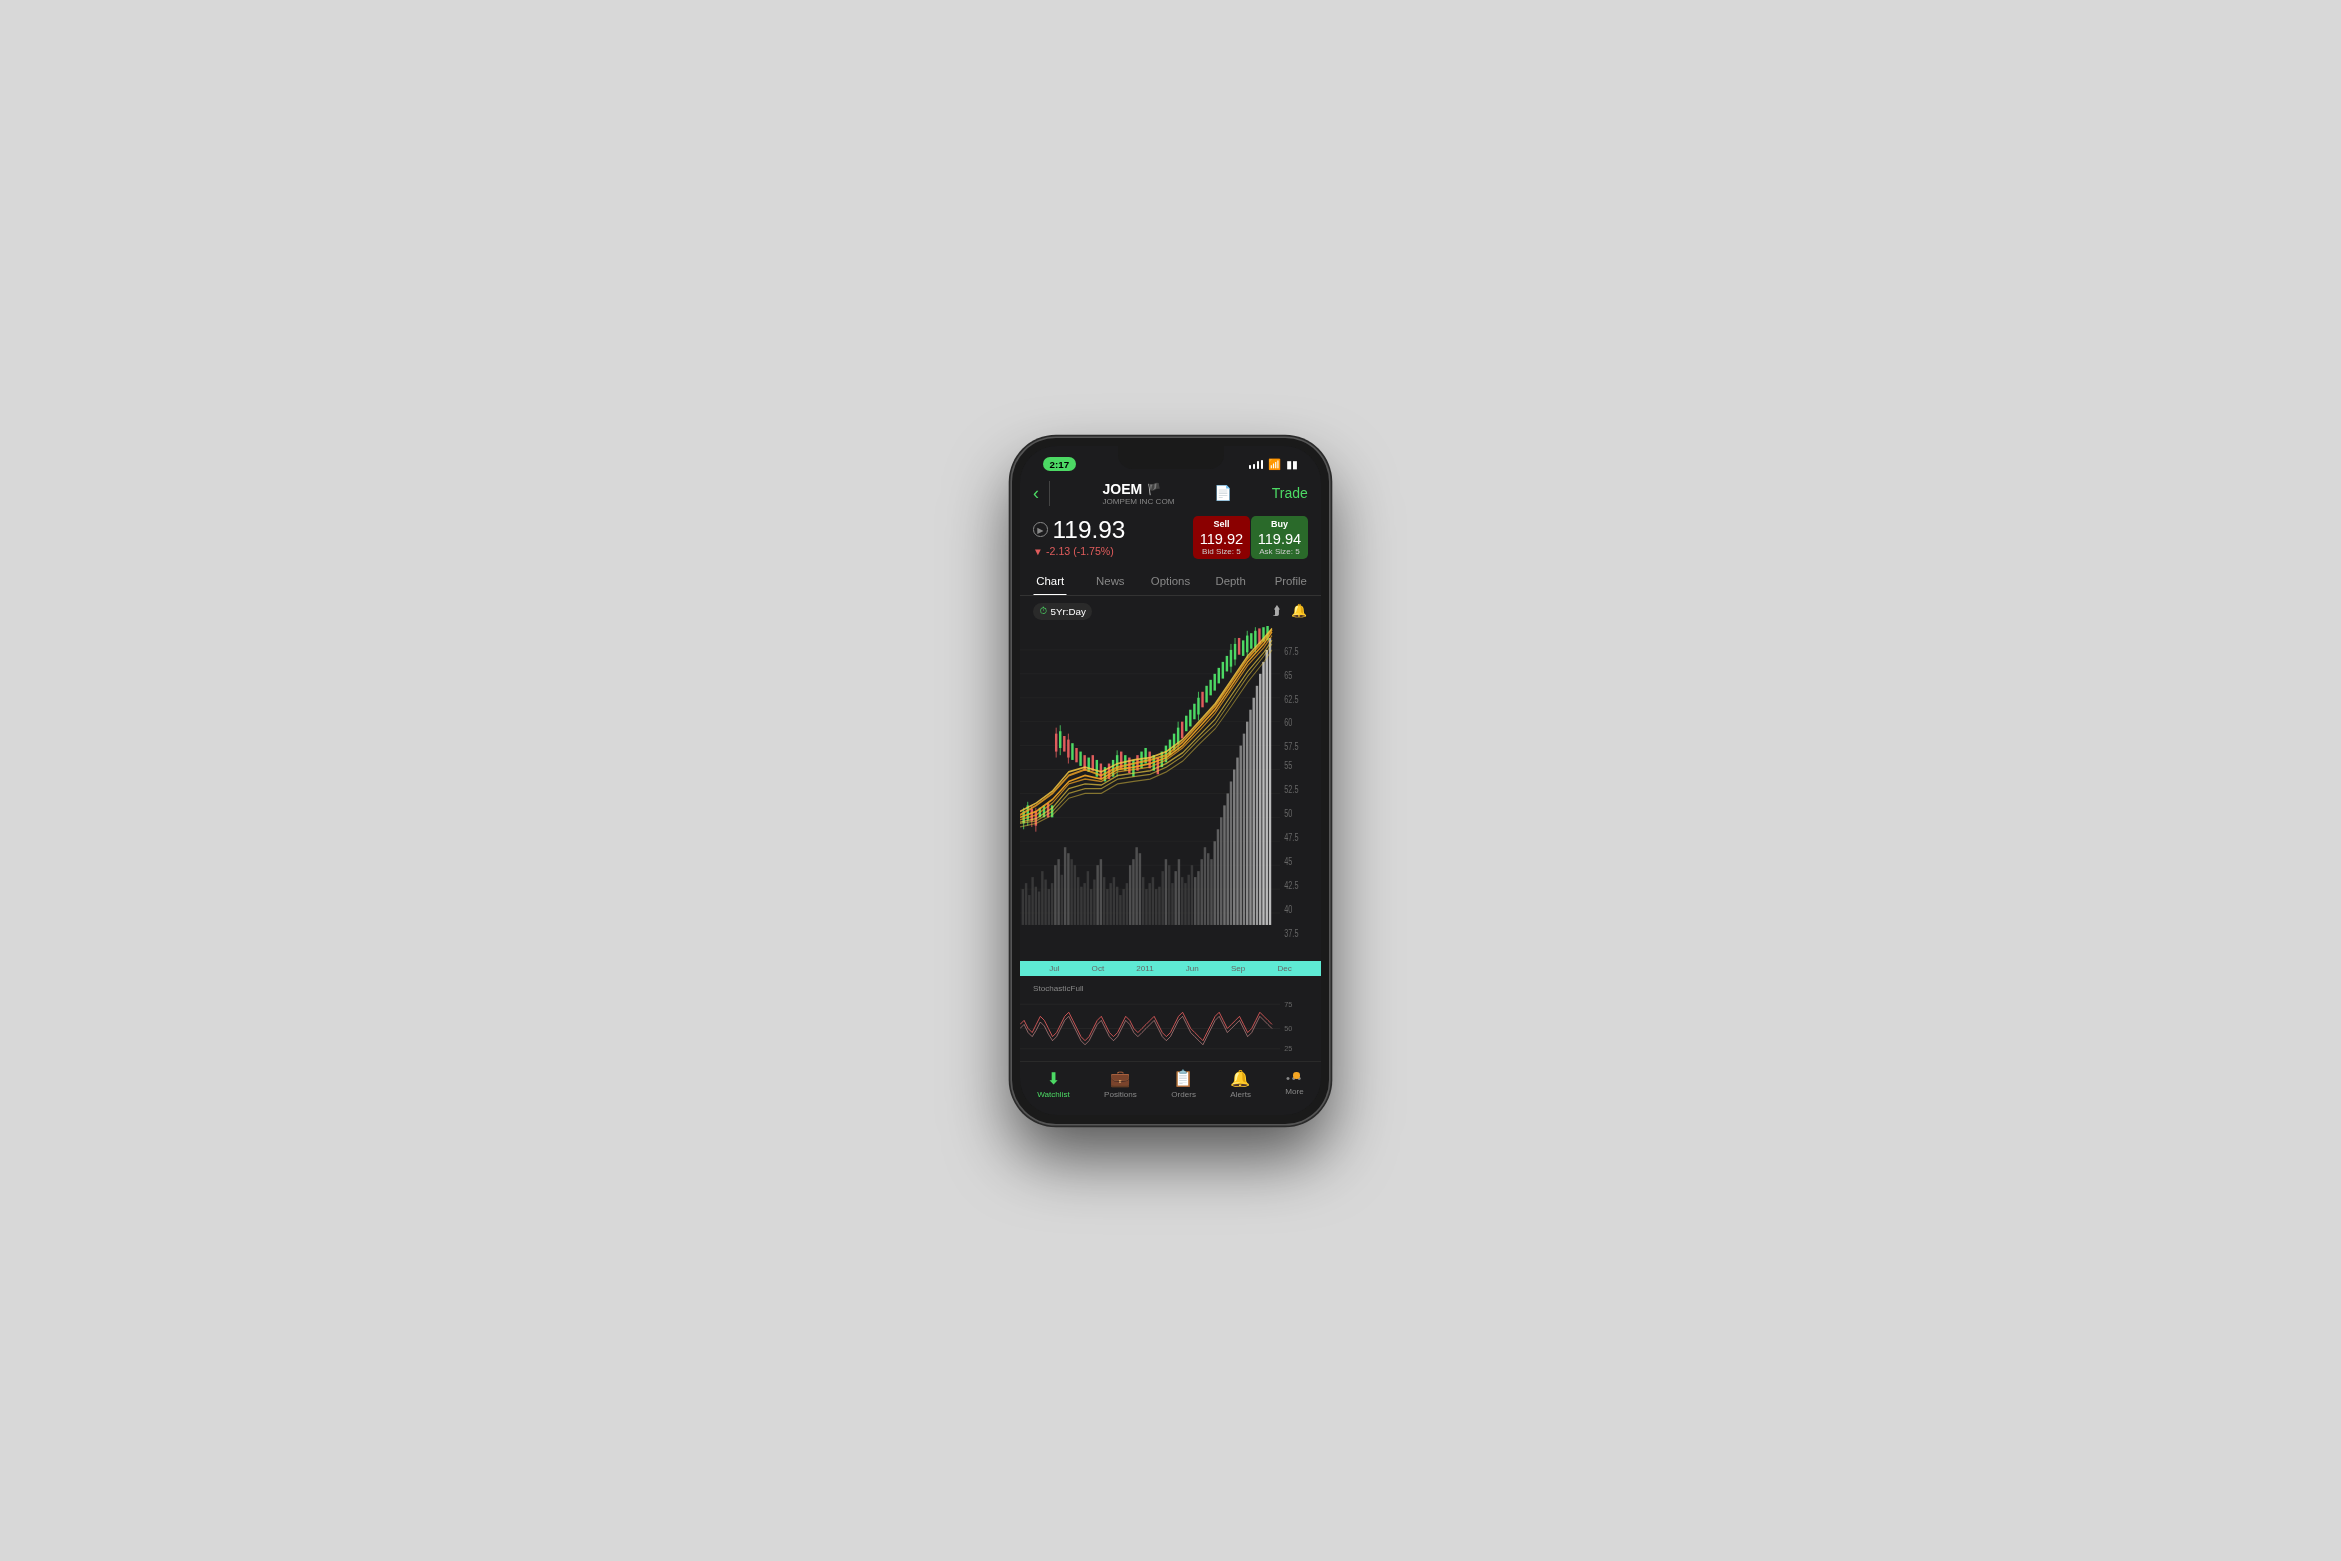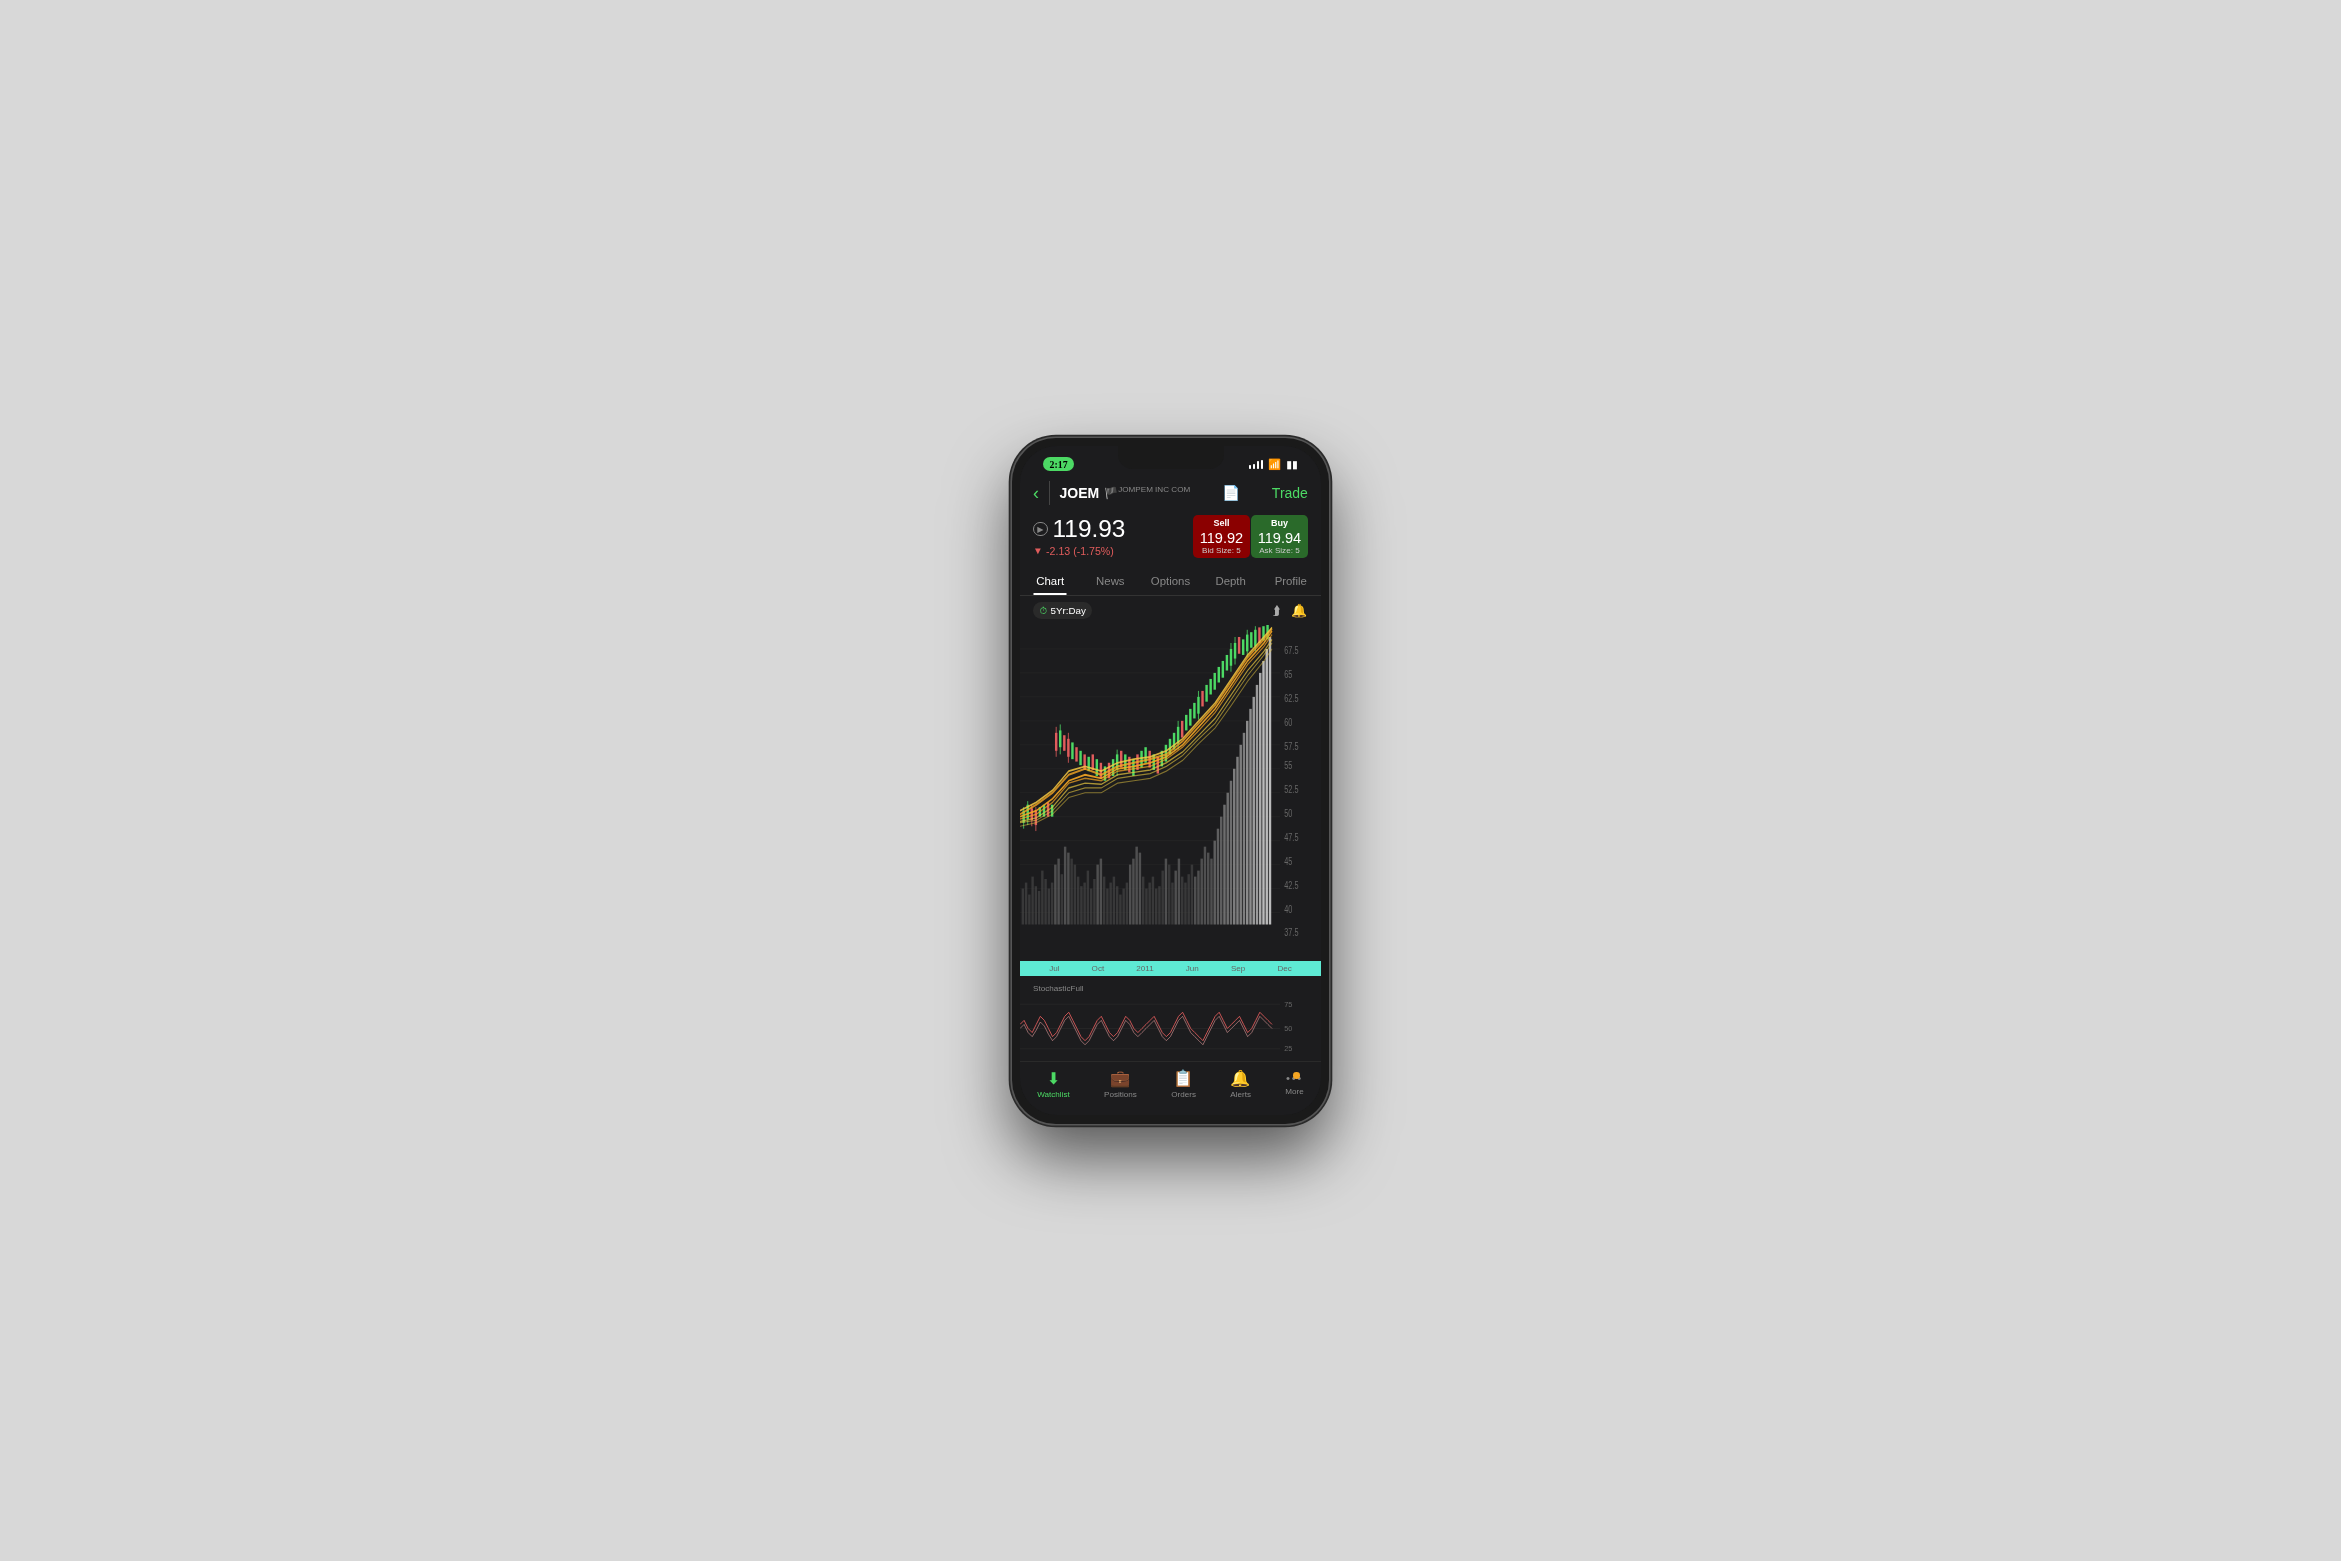--- a/index.html
+++ b/index.html
@@ -72,21 +72,20 @@
       z-index: 10;
     }
 
     .time-pill {
       background: #4cd964;
       border-radius: 8.1px;
       padding: 1.6px 6.5px;
       font-size: 9.8px;
       font-weight: 700;
       color: #000;
-      font-family: Liberation Serif, serif;
     }
 
     .status-icons {
       display: flex;
       gap: 4.9px;
       align-items: center;
     }
 
     .signal-bars {
       display: flex;
@@ -118,21 +117,22 @@
     }
 
     .back-arrow {
       color: #4cd964;
       font-size: 18px;
       font-weight: 300;
     }
 
     .ticker-info {
       display: flex;
-      flex-direction: row;
+      flex-direction: column;
+      margin-left: 43px;
     }
 
     .ticker-symbol {
       display: flex;
       align-items: center;
       gap: 4.9px;
     }
 
     .ticker-name {
       color: #fff;

